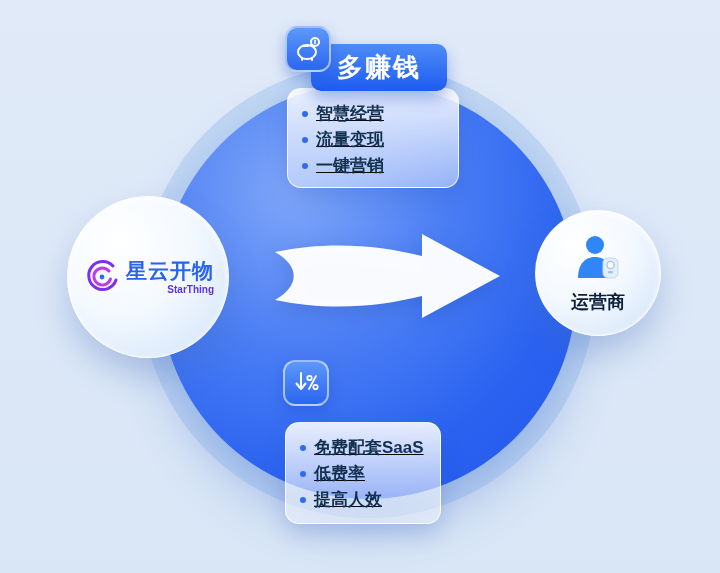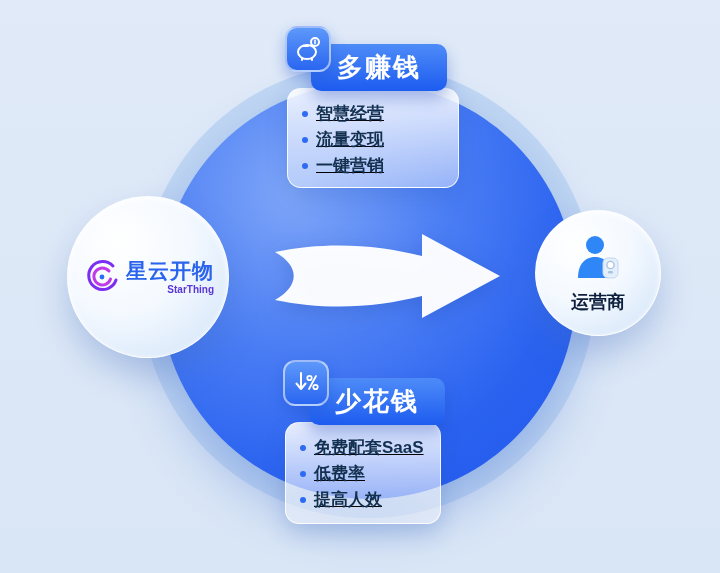--- a/index.html
+++ b/index.html
@@ -162,21 +162,20 @@
   <div class="feature feature-bottom">
     <div class="chip">
       <svg width="28" height="28" viewBox="0 0 28 28">
         <path d="M9,4 L9,19" stroke="#ffffff" stroke-width="2" stroke-linecap="round"></path>
         <path d="M4.5,14.5 L9,20 L13.5,14.5" fill="none" stroke="#ffffff" stroke-width="2" stroke-linecap="round" stroke-linejoin="round"></path>
         <circle cx="17.5" cy="9" r="2.2" fill="none" stroke="#ffffff" stroke-width="1.8"></circle>
         <circle cx="23.5" cy="18" r="2.2" fill="none" stroke="#ffffff" stroke-width="1.8"></circle>
         <path d="M24,7 L17,20" stroke="#ffffff" stroke-width="1.8" stroke-linecap="round"></path>
       </svg>
     </div>
-    <div class="pill">少花钱</div>
     <div class="list-card">
       <ul class="bullet-list">
         <li>
           <span class="dot"></span>
           <span>免费配套SaaS</span>
         </li>
         <li>
           <span class="dot"></span>
           <span>低费率</span>
         </li>

